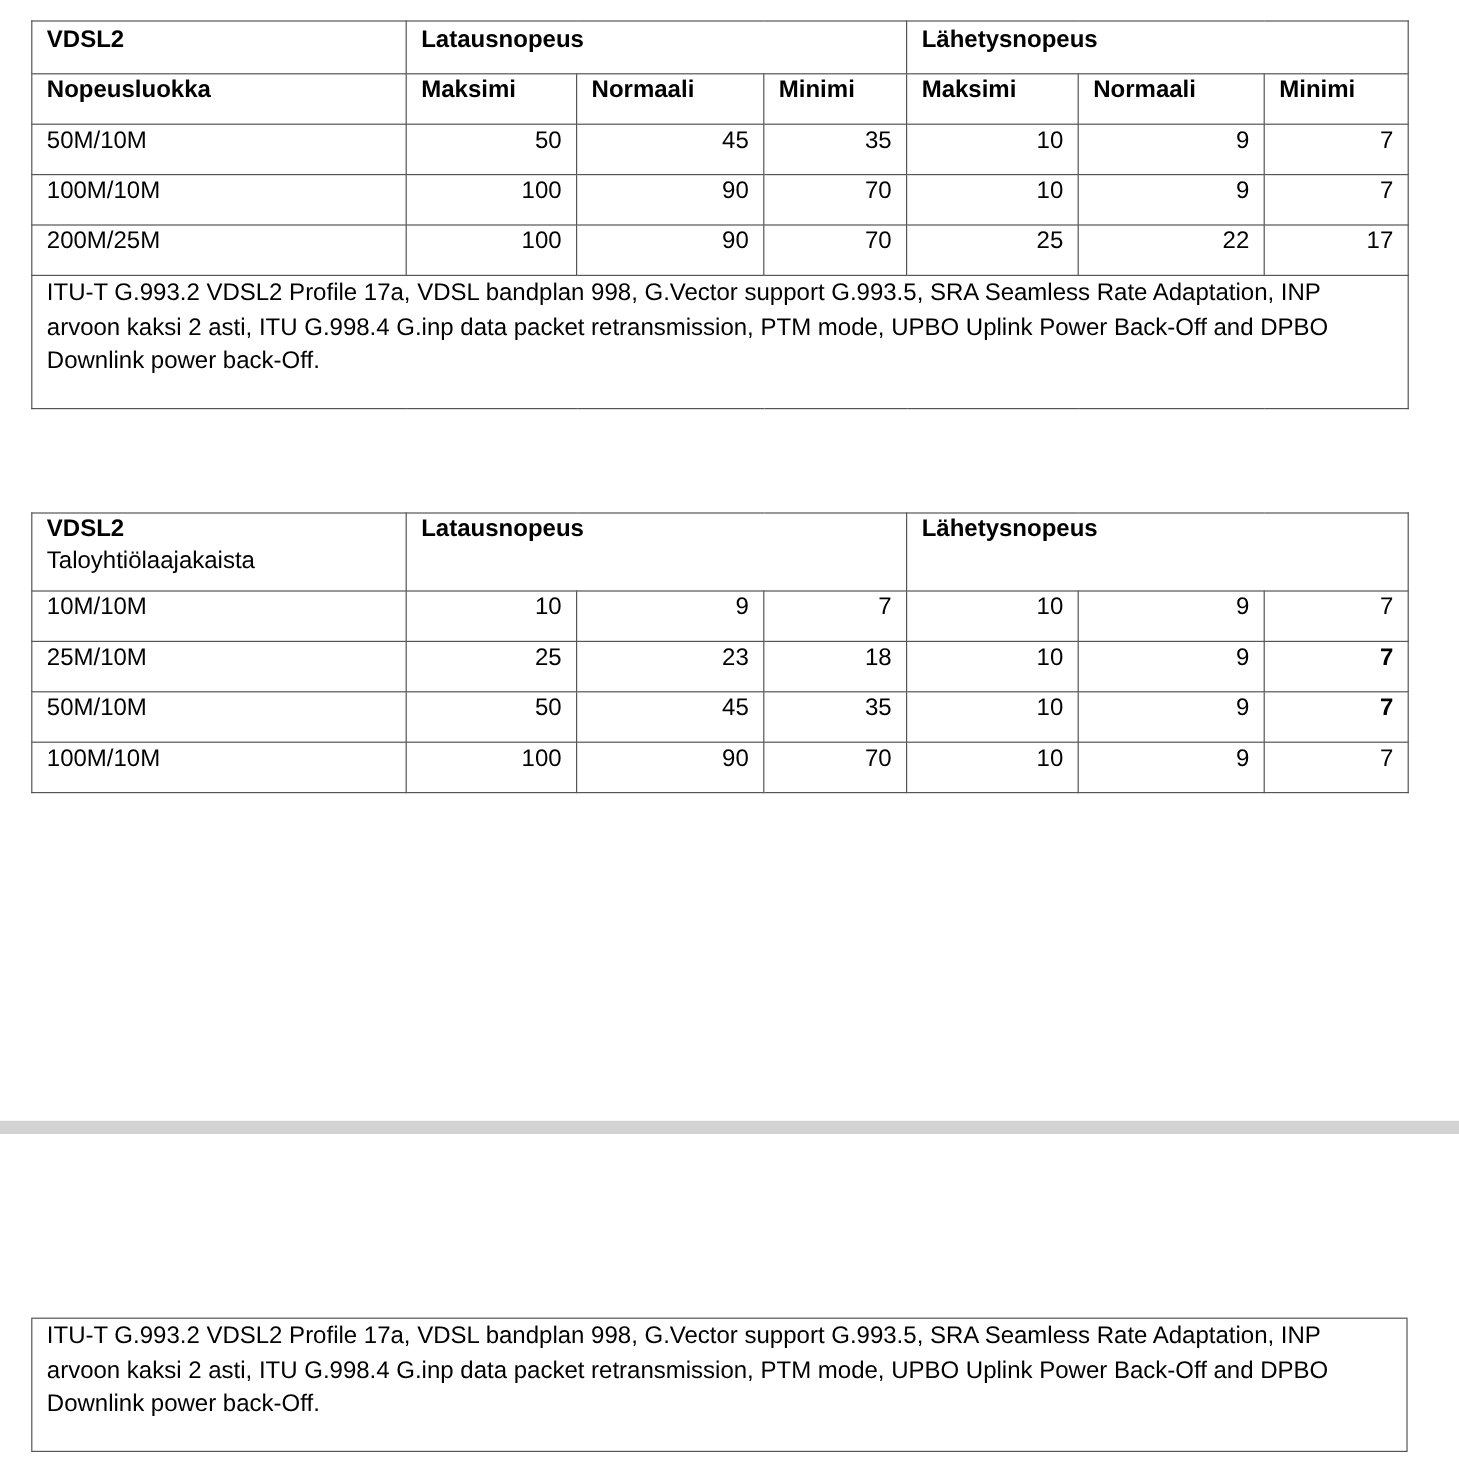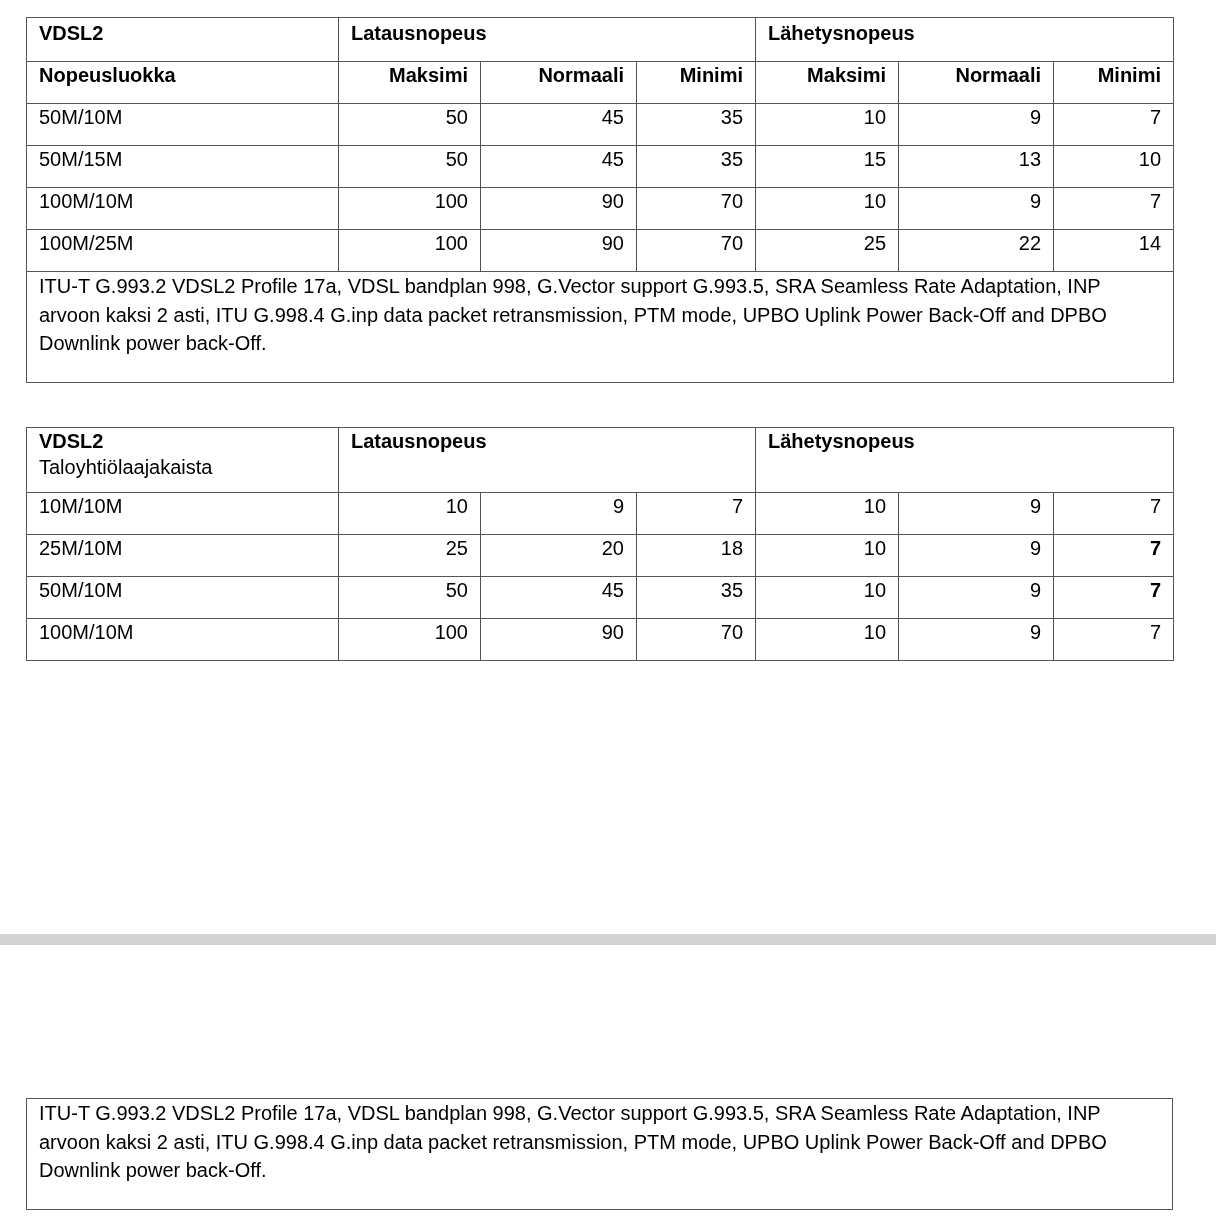--- a/index.html
+++ b/index.html
@@ -3,21 +3,21 @@
 <meta charset="utf-8">
 <style>
   html, body { margin: 0; padding: 0; background: #ffffff; }
   body { width: 1216px; height: 1218px; position: relative; overflow: hidden;
          font-family: "Liberation Sans", sans-serif; color: #000; }
   table.spec { position: absolute; left: 26px; width: 1147px; border-collapse: collapse;
                table-layout: fixed; font-size: 20px; }
   table.spec td { border: 1.5px solid #555; padding: 0 12px; vertical-align: top; line-height: 26px; }
   table.spec td.num { text-align: right; }
   table.spec td.hdr { font-weight: bold; }
-  table.spec td.hdr.center { text-align: right; }
+  table.spec td.hdr.center { text-align: left; }
   .bold { font-weight: bold; }
   #t1 { top: 17px; }
   #t2 { top: 427px; }
   #t1 tr.r-top td { height: 41px; padding-top: 2px; }
   #t1 tr.r-colhdr td { height: 41px; padding-top: 0px; margin-left: 44px; }
   #t1 tr.r-data td { height: 41px; padding-top: 0px; }
   #t1 tr.r-note td { height: 110px; padding-top: 0px; line-height: 28.5px; }
   #t2 tr.r-top td { height: 64px; padding-top: 0px; }
   #t2 tr.r-colhdr td { height: 41px; }
   #t2 tr.r-data td { height: 41px; }
@@ -57,45 +57,36 @@
   <tr class="r-data">
     <td>50M/10M</td>
     <td class="num">50</td>
     <td class="num">45</td>
     <td class="num">35</td>
     <td class="num">10</td>
     <td class="num">9</td>
     <td class="num">7</td>
   </tr>
   <tr class="r-data">
-    <td>50M/15M</td>
-    <td class="num">50</td>
-    <td class="num">45</td>
-    <td class="num">35</td>
-    <td class="num">15</td>
-    <td class="num">13</td>
-    <td class="num">10</td>
-  </tr>
-  <tr class="r-data">
     <td>100M/10M</td>
     <td class="num">100</td>
     <td class="num">90</td>
     <td class="num">70</td>
     <td class="num">10</td>
     <td class="num">9</td>
     <td class="num">7</td>
   </tr>
   <tr class="r-data">
-    <td>100M/25M</td>
+    <td>200M/25M</td>
     <td class="num">100</td>
     <td class="num">90</td>
     <td class="num">70</td>
     <td class="num">25</td>
     <td class="num">22</td>
-    <td class="num">14</td>
+    <td class="num">17</td>
   </tr>
   <tr class="r-note">
     <td colspan="7">ITU-T G.993.2 VDSL2 Profile 17a, VDSL bandplan 998, G.Vector support G.993.5, SRA Seamless Rate Adaptation, INP arvoon kaksi 2 asti, ITU G.998.4 G.inp data packet retransmission, PTM mode, UPBO Uplink Power Back-Off and DPBO Downlink power back-Off.</td>
   </tr>
 </tbody>
   </table>
 
 <table class="spec" id="t2">
   <colgroup>
     <col style="width:312px">
@@ -120,21 +111,21 @@
     <td class="num">10</td>
     <td class="num">9</td>
     <td class="num">7</td>
     <td class="num">10</td>
     <td class="num">9</td>
     <td class="num">7</td>
   </tr>
   <tr class="r-data">
     <td>25M/10M</td>
     <td class="num">25</td>
-    <td class="num">20</td>
+    <td class="num">23</td>
     <td class="num">18</td>
     <td class="num">10</td>
     <td class="num">9</td>
     <td class="num bold">7</td>
   </tr>
   <tr class="r-data">
     <td>50M/10M</td>
     <td class="num">50</td>
     <td class="num">45</td>
     <td class="num">35</td>

